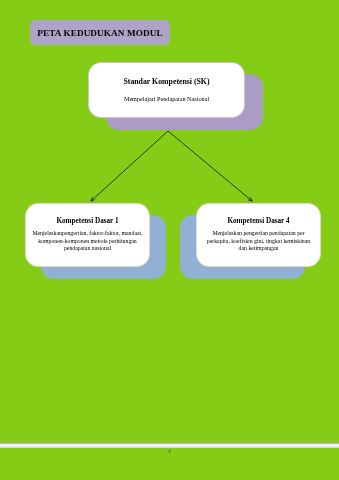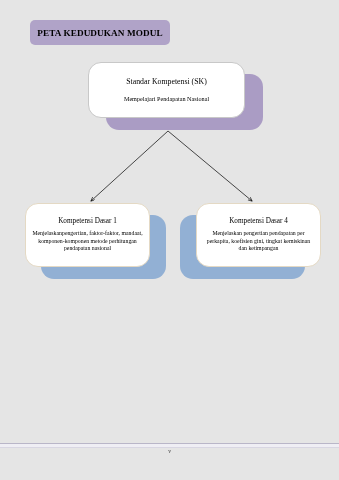--- a/index.html
+++ b/index.html
@@ -14,21 +14,21 @@
     overflow: hidden;
     font-family: "Liberation Serif", "DejaVu Serif", serif;
     color: #000000;
   }
 
   #page {
     position: absolute;
     left: 0; top: 0;
     width: 339px;
     height: 480px;
-    background: #e5e5e5;
+    background: #84cc16;
   }
 
   
   .title-banner {
     position: absolute;
     left: 30px;
     top: 20px;
     width: 140px;
     height: 25px;
     background: #b0a3c8;
@@ -58,21 +58,21 @@
     position: absolute;
     background: #ffffff;
     border-radius: 13px;
     box-sizing: border-box;
     display: flex;
     flex-direction: column;
     align-items: center;
     justify-content: center;
   }
   .node .card .heading {
-    font-weight: normal;
+    font-weight: bold;
     color: #000000;
     text-align: center;
     white-space: nowrap;
   }
   .node .card .body {
     color: #000000;
     text-align: center;
   }
 
   

